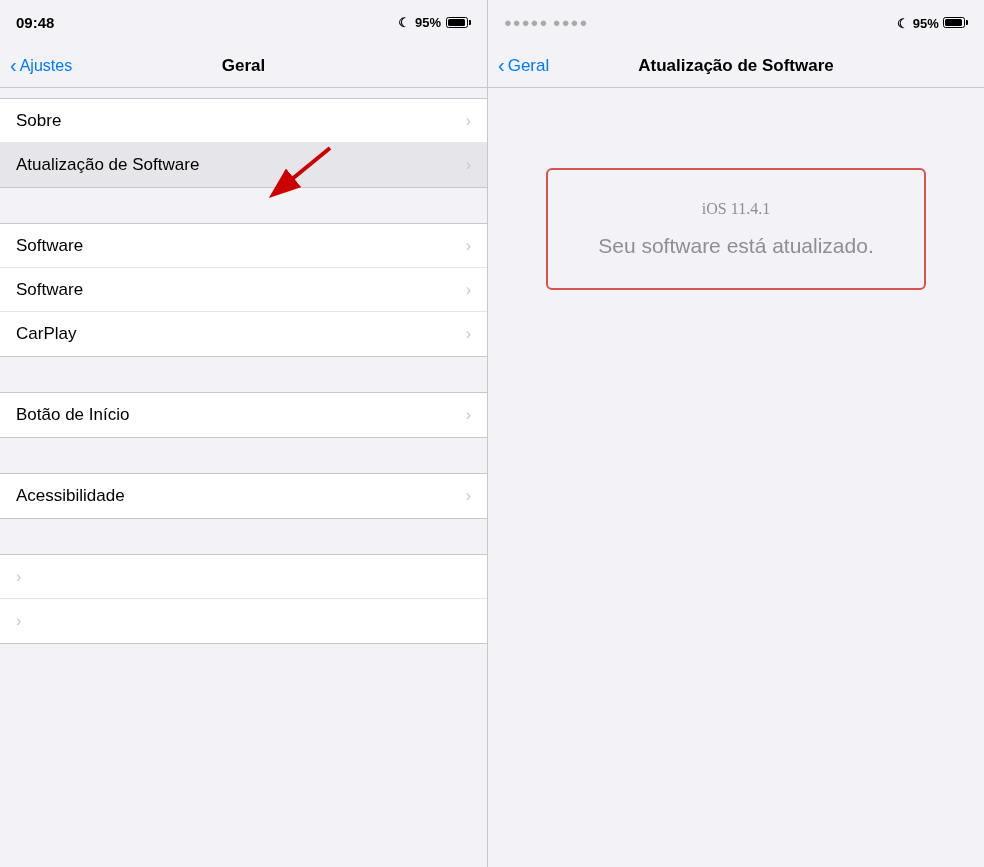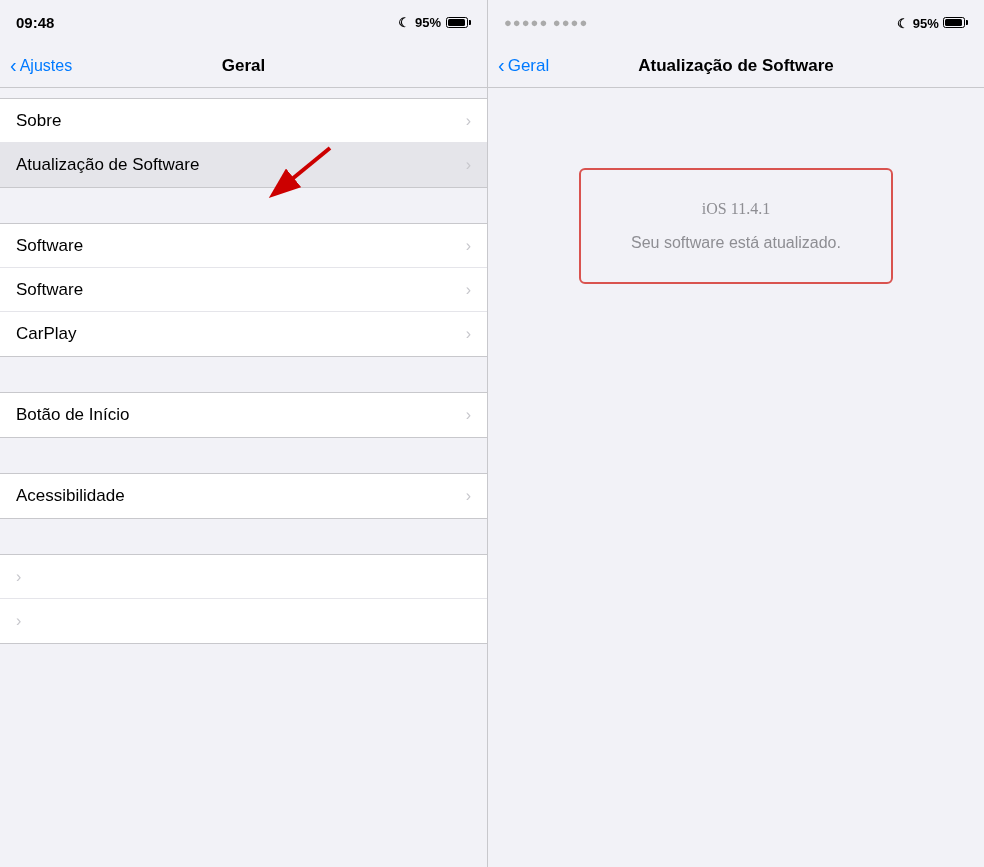--- a/index.html
+++ b/index.html
@@ -197,21 +197,21 @@
     }
 
     .update-box .ios-version {
       font-size: 16px;
       color: #8e8e93;
       margin-bottom: 16px;
       font-family: Liberation Serif, serif;
     }
 
     .update-box .update-status {
-      font-size: 16px;
+      font-size: 21px;
       color: #8e8e93;
     }
 
     
     .battery {
       display: inline-flex;
       align-items: center;
       gap: 1px;
     }
     .battery-body {

